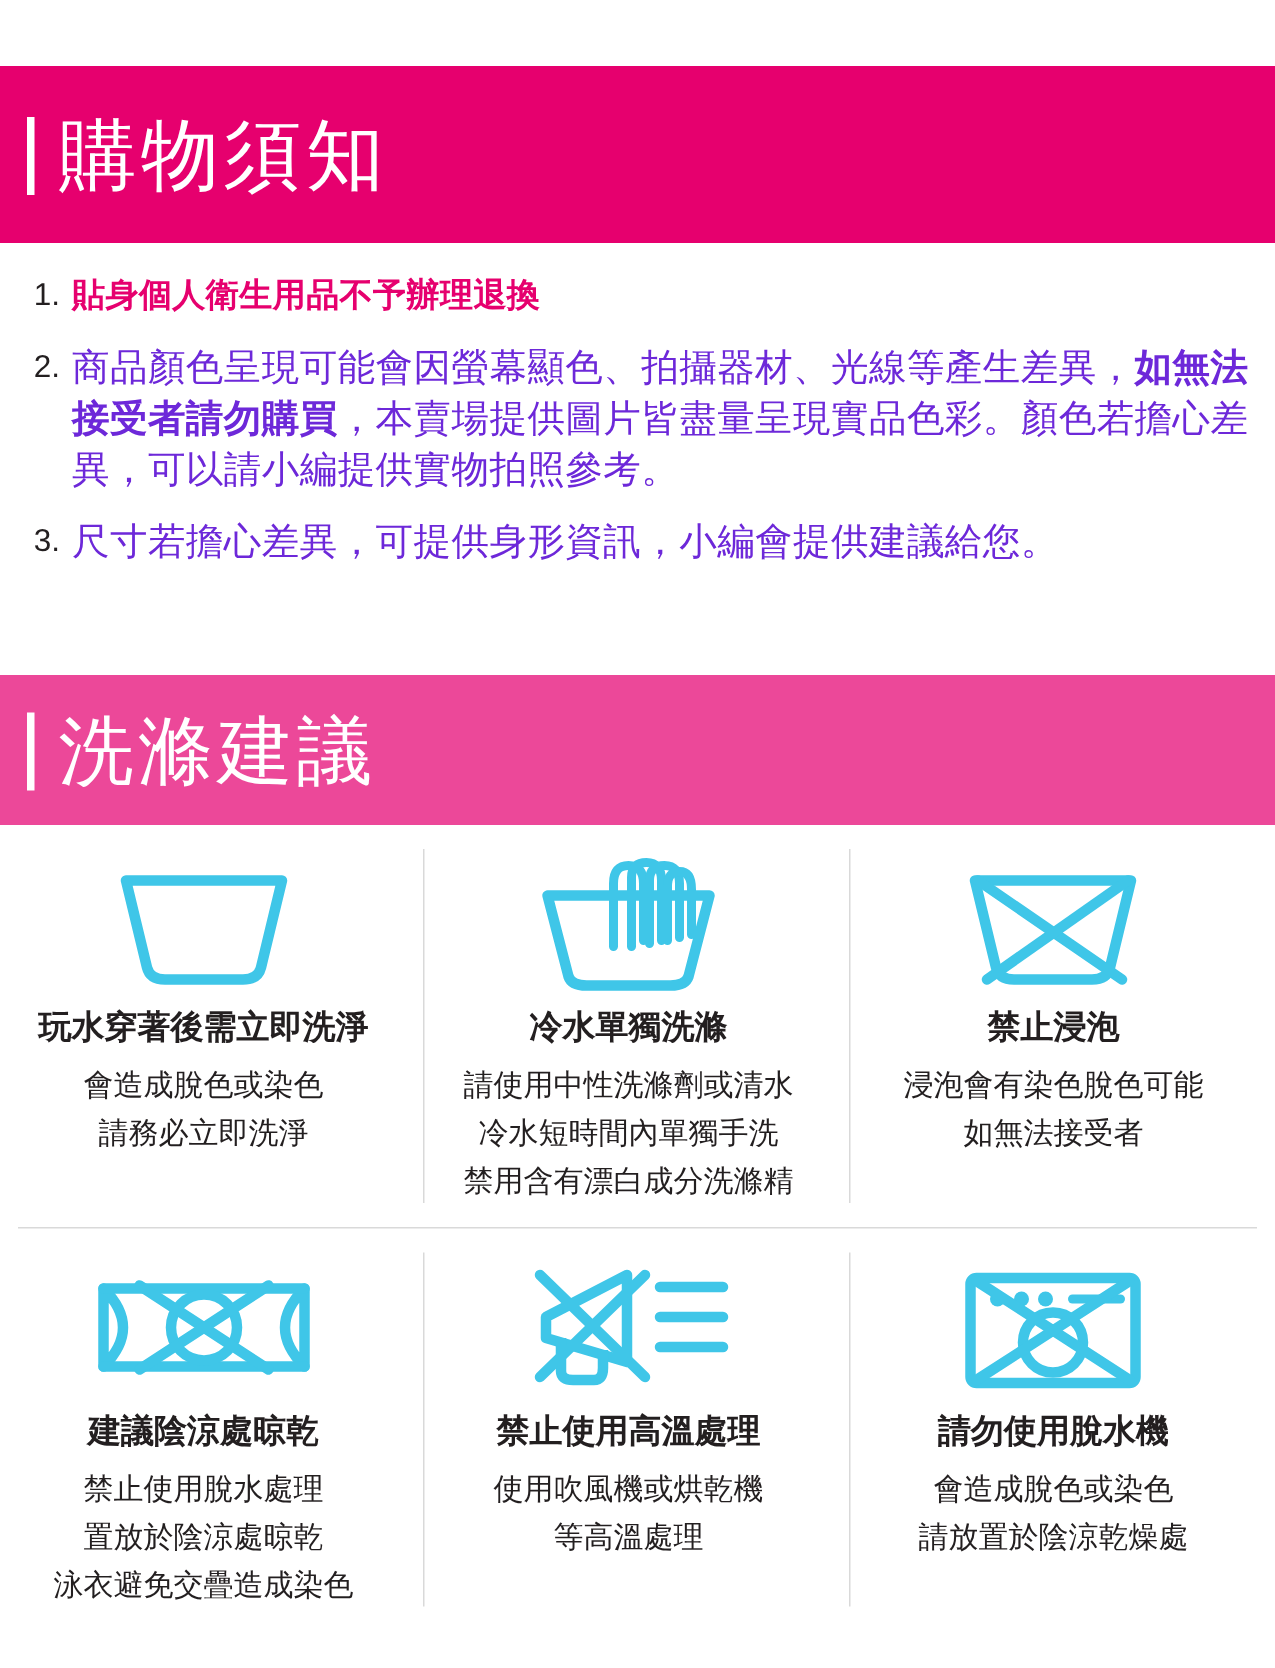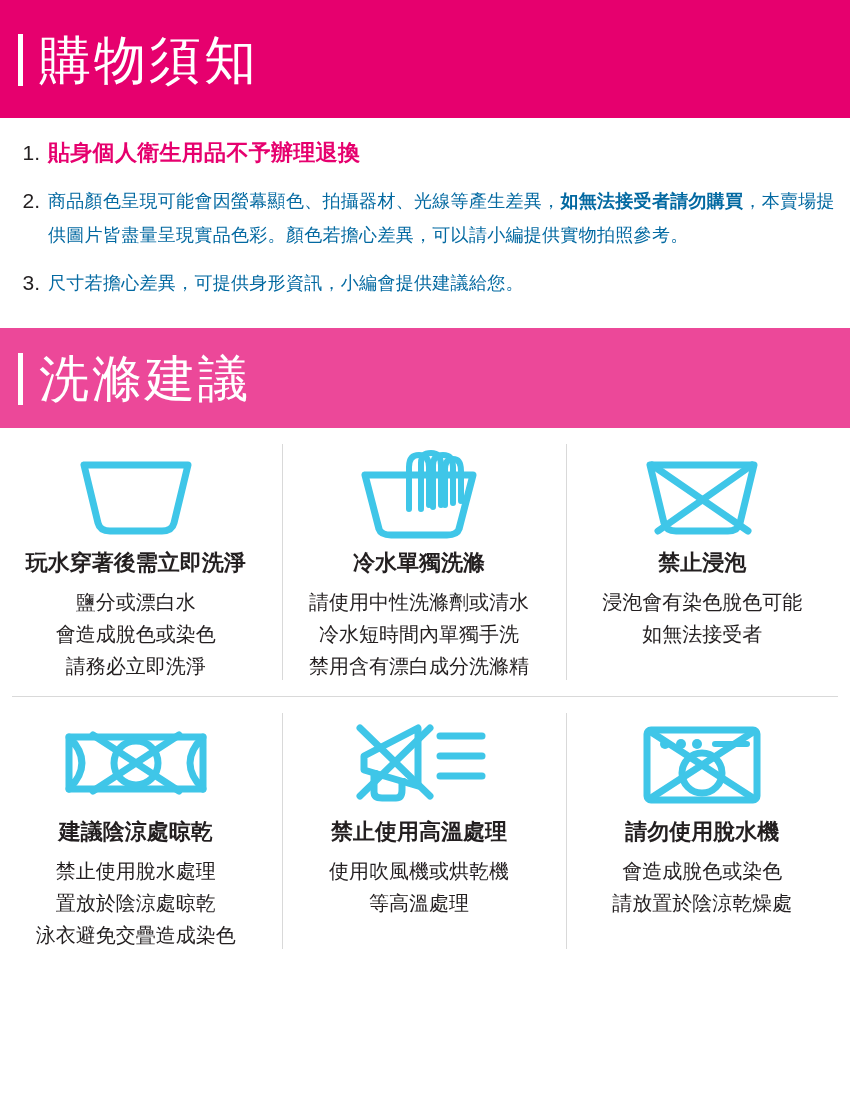--- a/index.html
+++ b/index.html
@@ -15,20 +15,21 @@
     position: relative;
     overflow: hidden;
   }
 
   
   .section-bar {
     width: 850px;
     display: flex;
     align-items: center;
     padding: 12px 0 10px 18px;
+    margin-top: 44px;
   }
   .section-bar.pink { background: #e6006e; height: 118px; }
   .section-bar.blue { background: #ec4899; height: 100px; }
   .bar-tick {
     width: 5px;
     height: 52px;
     background: #ffffff;
     margin-right: 16px;
     flex: none;
   }
@@ -54,23 +55,23 @@
   .notice-num {
     width: 34px;
     flex: none;
     text-align: right;
     padding-right: 8px;
     font-size: 21px;
     line-height: 34px;
     color: #231f20;
   }
   .notice-body {
-    font-size: 18px;
+    font-size: 25px;
     line-height: 34px;
-    color: #0369a1;
+    color: #6d28d9;
     letter-spacing: 0.3px;
   }
   .notice-item.first .notice-body {
     color: #e6006e;
     font-weight: bold;
     font-size: 22px;
   }
   .strong { font-weight: bold; }
 
   
@@ -152,21 +153,20 @@
 
   <div class="care-grid">
 
     <div class="care-cell divider-right">
       <div class="icon-wrap">
         <svg width="128" height="86" viewBox="0 0 128 86">
           <path d="M12 14 L116 14 L102 72 Q100 80 90 80 L38 80 Q28 80 26 72 Z" fill="none" stroke="#3fc6e8" stroke-width="7" stroke-linejoin="round"></path>
         </svg>
       </div>
       <div class="care-title">玩水穿著後需立即洗淨</div>
-      <div class="care-line">鹽分或漂白水</div>
       <div class="care-line">會造成脫色或染色</div>
       <div class="care-line">請務必立即洗淨</div>
     </div>
 
     <div class="care-cell divider-right">
       <div class="icon-wrap">
         <svg width="140" height="90" viewBox="0 0 140 90">
           <path d="M16 26 L124 26 L110 80 Q108 86 98 86 L42 86 Q32 86 30 80 Z" fill="none" stroke="#3fc6e8" stroke-width="7" stroke-linejoin="round"></path>
           <path d="M60 60 L60 18 Q60 6 70 6 Q80 6 80 18 L80 56" fill="none" stroke="#3fc6e8" stroke-width="6" stroke-linecap="round"></path>
           <path d="M72 60 L72 14 Q72 4 82 4 Q92 4 92 16 L92 56" fill="none" stroke="#3fc6e8" stroke-width="6" stroke-linecap="round"></path>

